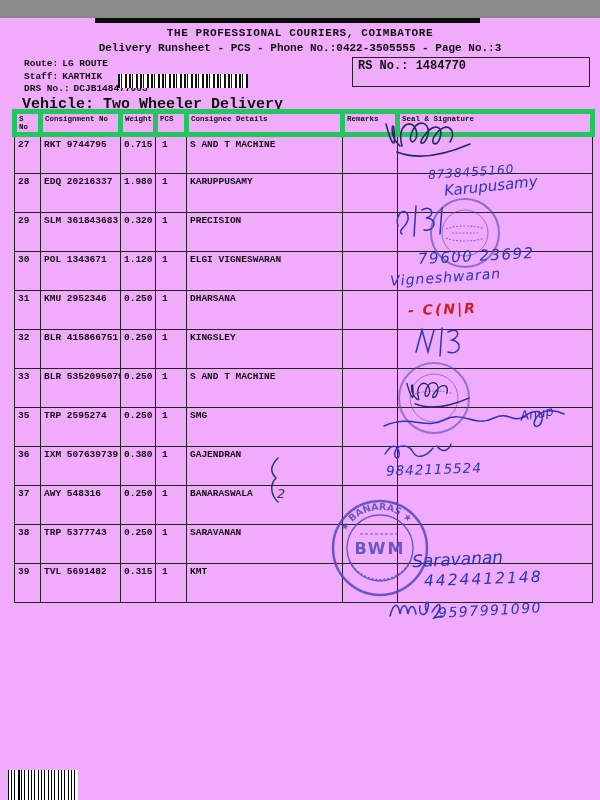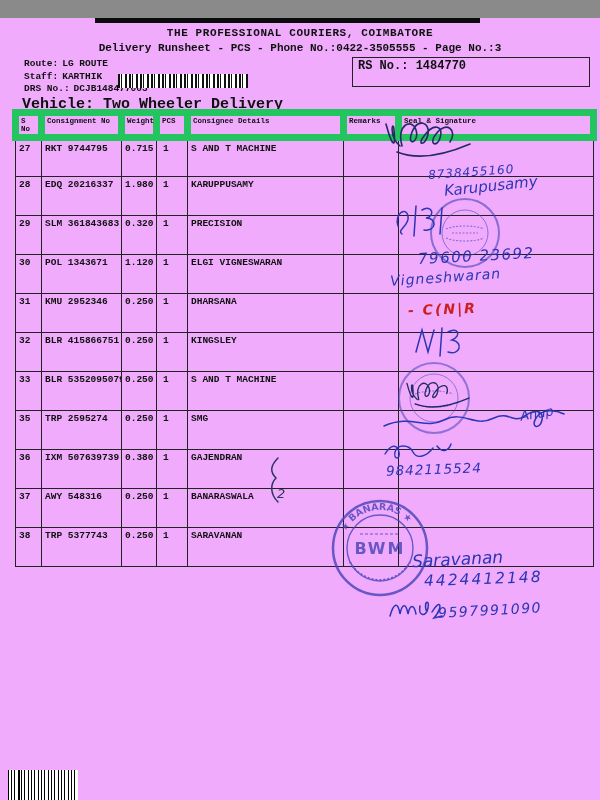--- a/index.html
+++ b/index.html
@@ -27,21 +27,21 @@
   .vehicle { position:absolute; left:22px; top:78px; font-size:15px; font-weight:bold; }
   .barcode-top {
     position:absolute; left:118px; top:56px; width:130px; height:14px;
     background:repeating-linear-gradient(90deg,#111 0 2px,#fff 2px 3.5px,#111 3.5px 4.5px,#fff 4.5px 7px,#111 7px 9.5px,#fff 9.5px 11px);
   }
   table.runsheet {
     position:absolute; left:12px; top:91px; width:578px;
     border-collapse:collapse; table-layout:fixed; z-index:1;
   }
   .runsheet th {
-    border:7px solid #22c55e; font-size:7.5px; font-weight:bold; text-align:left;
+    border:5px solid #22c55e; font-size:7.5px; font-weight:bold; text-align:left;
     padding:1px 2px; height:14px; vertical-align:top;
   }
   .runsheet td {
     border:1px solid #222; font-size:9.5px; font-weight:bold; vertical-align:top;
     padding:2px 3px; height:39px; overflow:hidden; white-space:nowrap;
   }
   td.c-pcs { padding-left:6px; }
   .ink {
     position:absolute; font-family:"DejaVu Sans", sans-serif; font-style:italic;
     color:#2b35b5; white-space:nowrap; z-index:5;
@@ -207,20 +207,29 @@
         </tr>
       <tr>
           <td>38</td>
           <td>TRP 5377743</td>
           <td>0.250</td>
           <td class="c-pcs">1</td>
           <td>SARAVANAN</td>
           <td></td>
           <td></td>
         </tr>
+      <tr>
+          <td>39</td>
+          <td>TVL 5691482</td>
+          <td>0.315</td>
+          <td class="c-pcs">1</td>
+          <td>KMT</td>
+          <td></td>
+          <td></td>
+        </tr>
     </tbody>
   </table>
 
   <svg class="scrib" style="left:382px;top:98px" width="95" height="45" viewBox="0 0 95 45">
     <path d="M4,8 C10,30 14,34 12,14 C11,2 6,20 18,30 M20,30 C14,8 30,2 34,14 C38,26 24,32 30,16 C36,2 48,6 46,18 C44,30 34,30 42,20 C52,6 62,10 58,22 C55,32 46,28 54,18 C64,4 76,14 68,26 M15,36 C35,44 60,40 88,28" fill="none" stroke="#232a66" stroke-width="1.6" stroke-linecap="round"></path>
   </svg>
 
   <div class="ink n28a">8738455160</div>
   <div class="ink n28b">Karupusamy</div>
 

